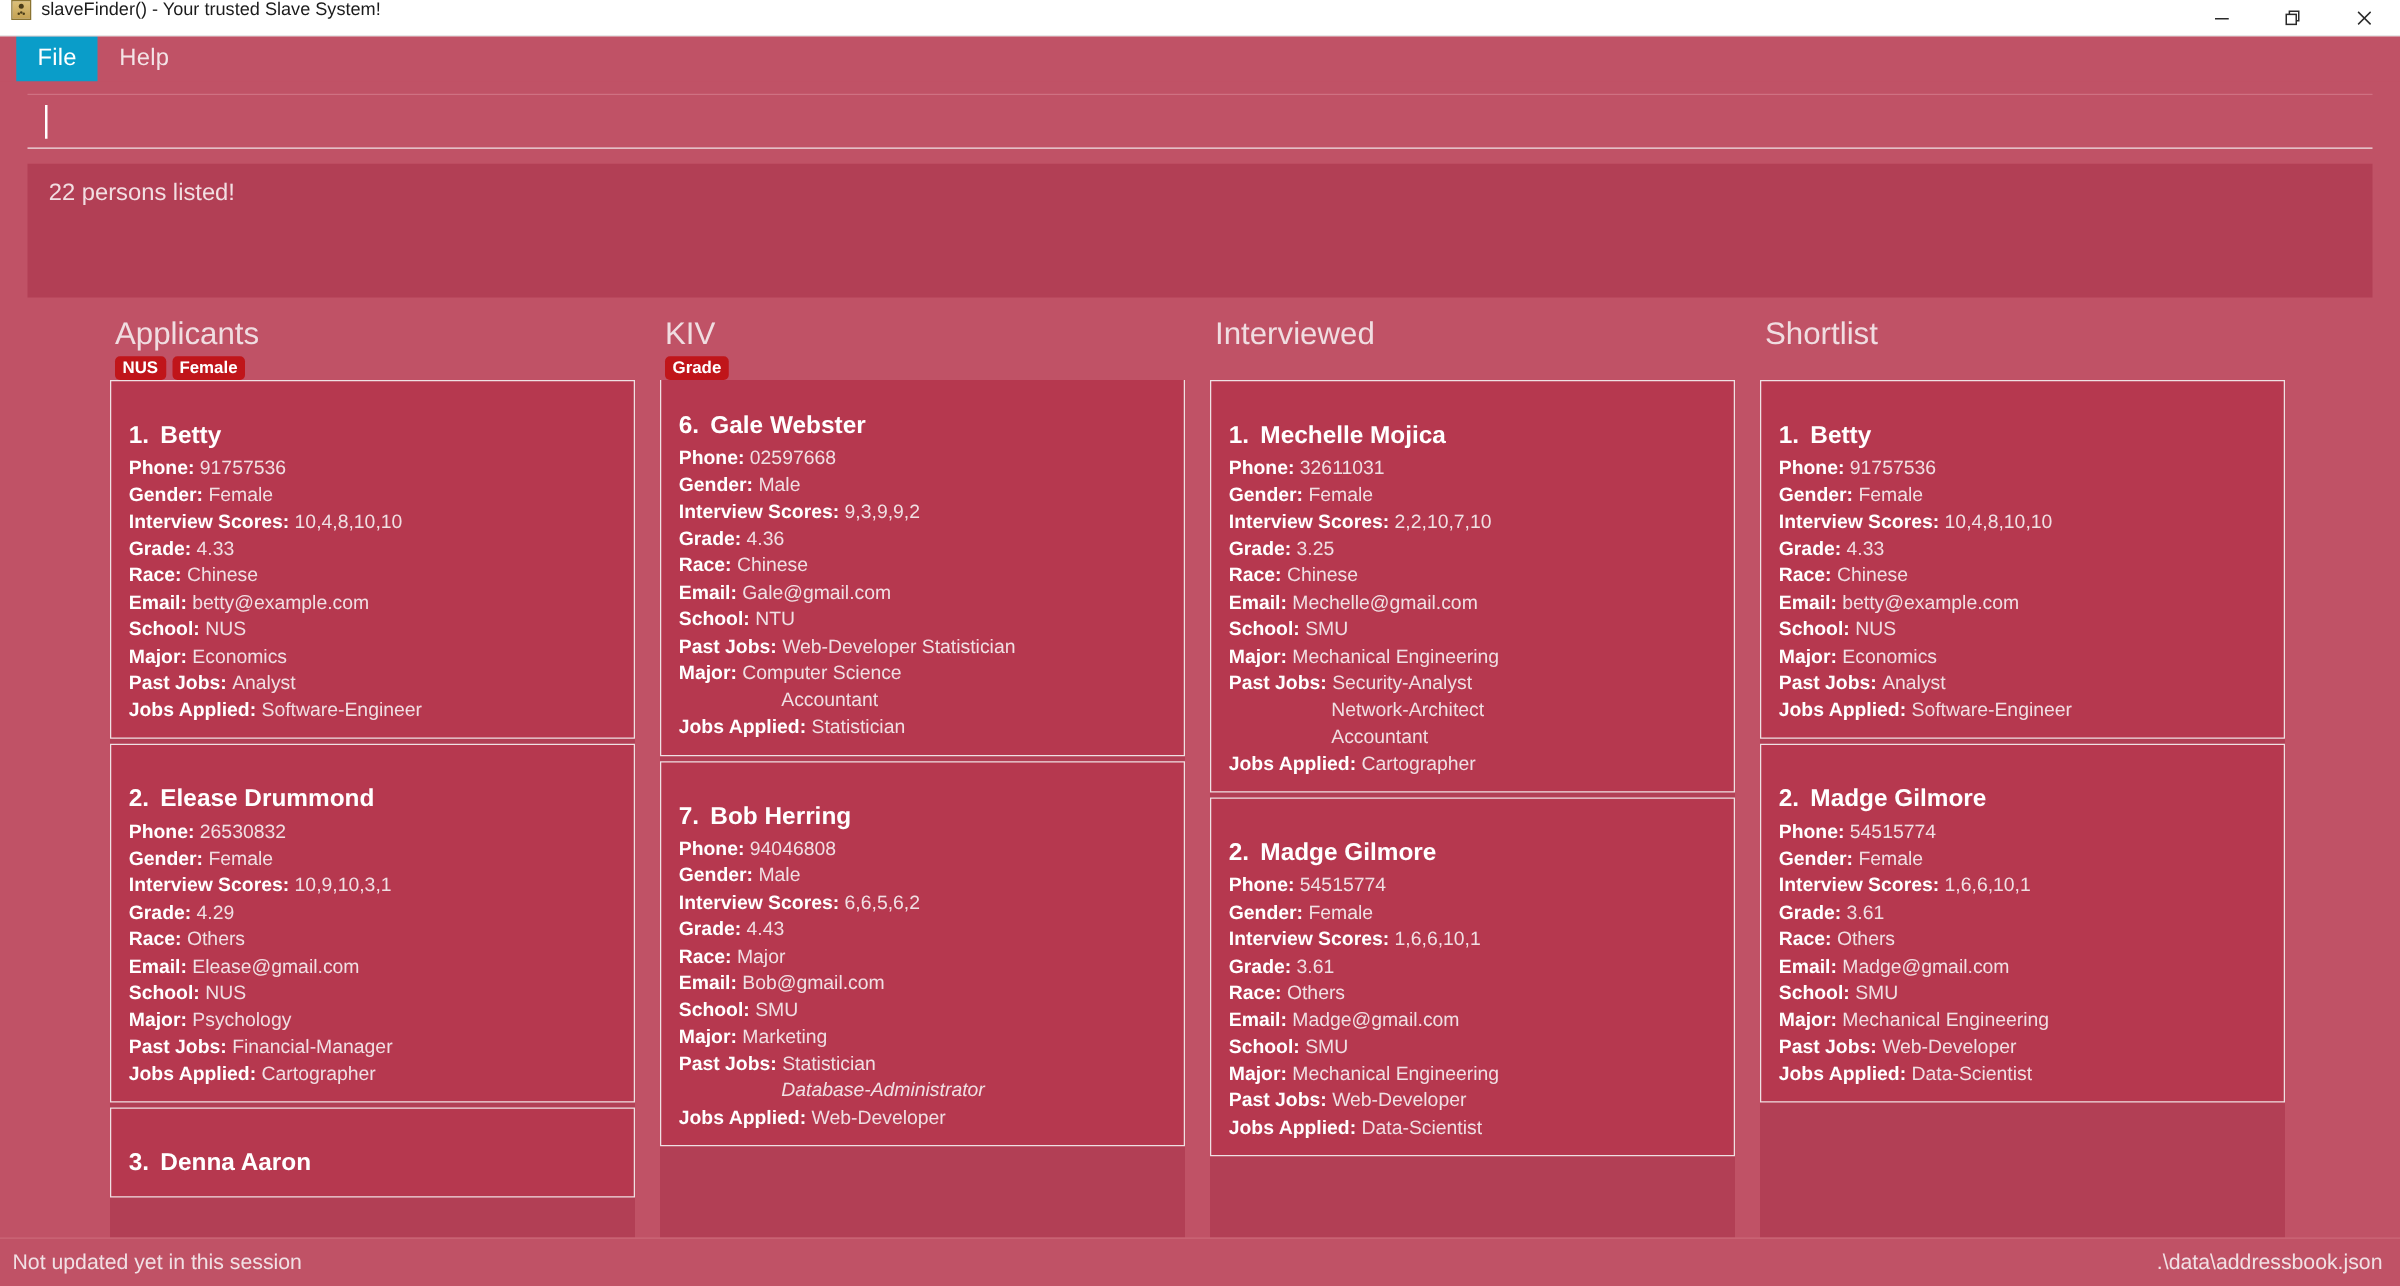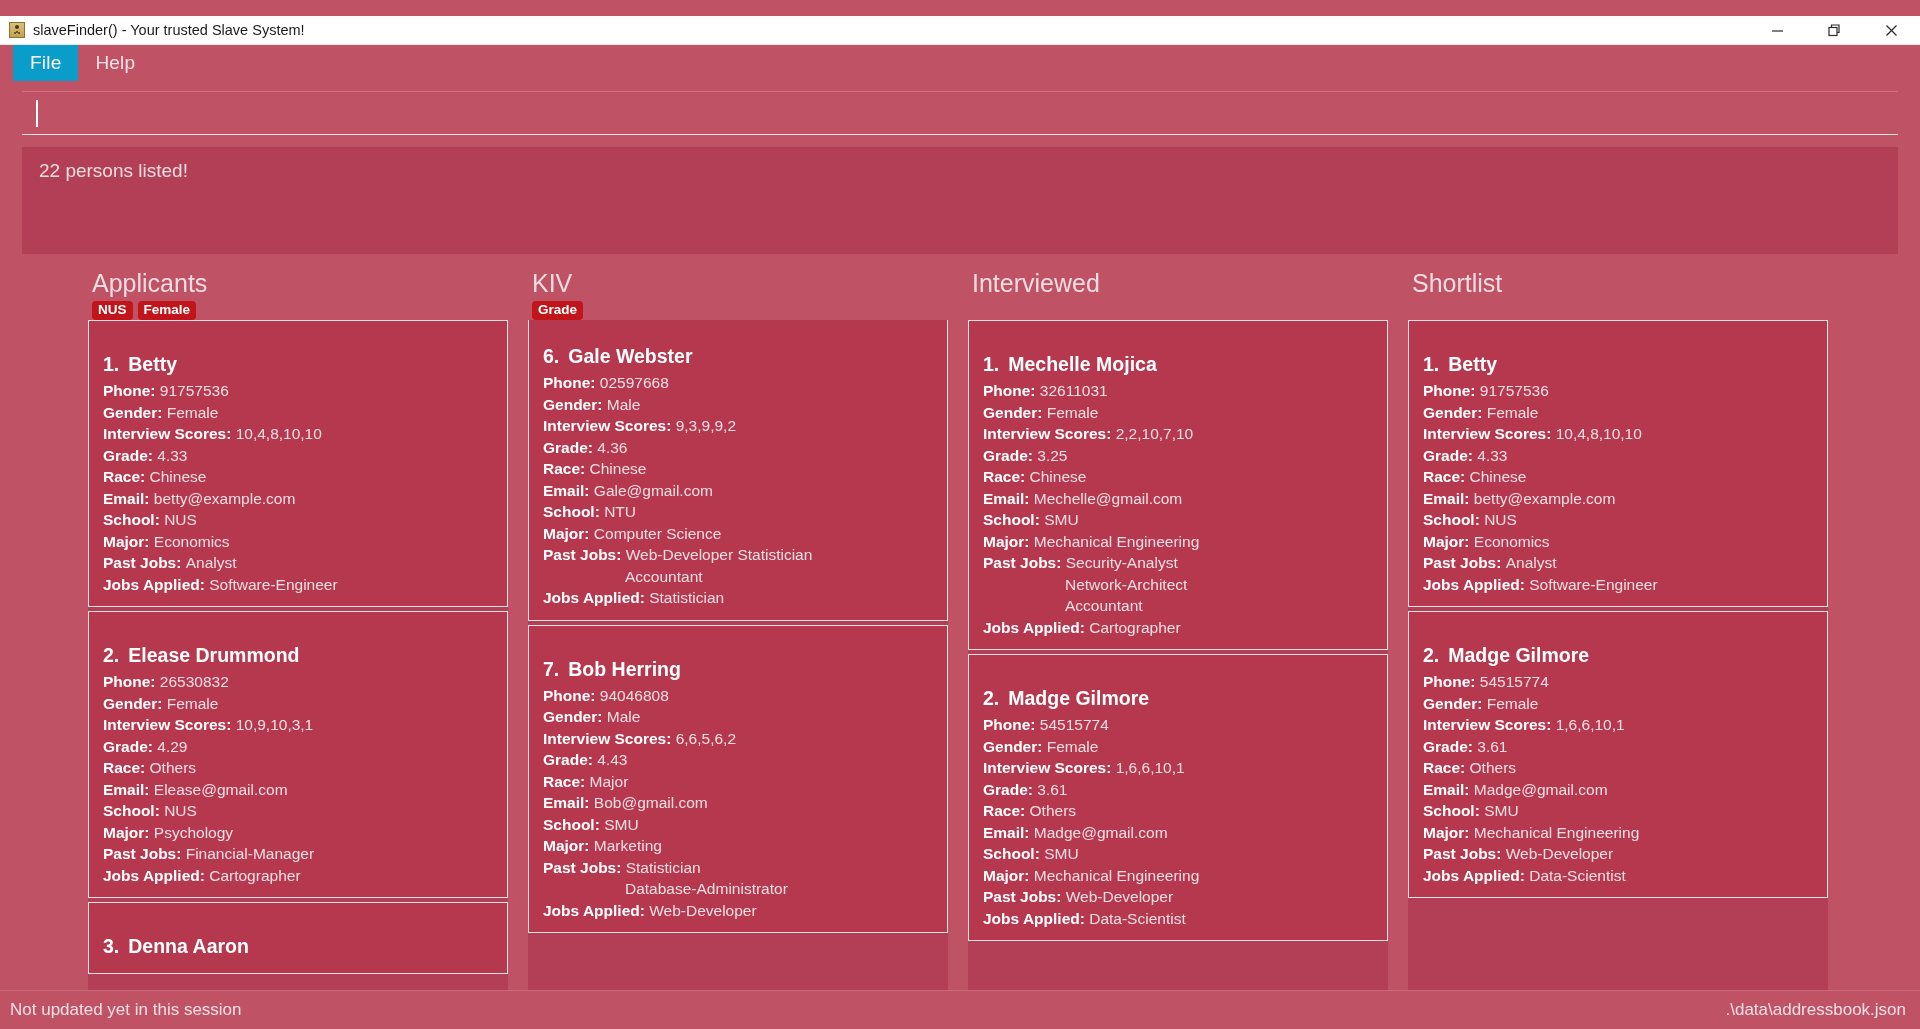--- a/index.html
+++ b/index.html
@@ -10,24 +10,23 @@
     background: #c05266;
     font-family: "Liberation Sans", sans-serif;
   }
   * { box-sizing: border-box; }
 
   
   .titlebar {
     height: 29px;
     background: #ffffff;
     display: flex;
-    align-items: center;
+    align-items: flex-start;
     border-bottom: 1px solid #e7e7e7;
     position: relative;
-    margin-top: 16px;
   }
   .titlebar-icon {
     width: 16px; height: 16px;
     margin-left: 9px; margin-right: 8px;
     background: linear-gradient(#dcc07a, #c4a253);
     border: 1px solid #8a7331;
     position: relative;
     flex: 0 0 auto;
   }
   .titlebar-icon::after {
@@ -309,37 +308,37 @@
         <div class="cards" style="top: -8px;">
           <div class="card">
             <div class="card-name"><span class="idx">6.</span>Gale Webster</div>
             <div class="field"><span class="k">Phone: </span><span class="v">02597668</span></div>
             <div class="field"><span class="k">Gender: </span><span class="v">Male</span></div>
             <div class="field"><span class="k">Interview Scores:  </span><span class="v">9,3,9,9,2</span></div>
             <div class="field"><span class="k">Grade: </span><span class="v">4.36</span></div>
             <div class="field"><span class="k">Race: </span><span class="v">Chinese</span></div>
             <div class="field"><span class="k">Email: </span><span class="v">Gale@gmail.com</span></div>
             <div class="field"><span class="k">School: </span><span class="v">NTU</span></div>
+            <div class="field"><span class="k">Past Jobs:  </span><span class="v">Web-Developer  Statistician</span></div>
             <div class="field"><span class="k">Major: </span><span class="v">Computer Science</span></div>
-            <div class="field"><span class="k">Past Jobs:  </span><span class="v">Web-Developer  Statistician</span></div>
             <div class="field"><span class="v" style="padding-left: 82px;">Accountant</span></div>
             <div class="field"><span class="k">Jobs Applied:  </span><span class="v">Statistician</span></div>
           </div>
           <div class="card">
             <div class="card-name"><span class="idx">7.</span>Bob Herring</div>
             <div class="field"><span class="k">Phone: </span><span class="v">94046808</span></div>
             <div class="field"><span class="k">Gender: </span><span class="v">Male</span></div>
             <div class="field"><span class="k">Interview Scores:  </span><span class="v">6,6,5,6,2</span></div>
             <div class="field"><span class="k">Grade: </span><span class="v">4.43</span></div>
             <div class="field"><span class="k">Race: </span><span class="v">Major</span></div>
             <div class="field"><span class="k">Email: </span><span class="v">Bob@gmail.com</span></div>
             <div class="field"><span class="k">School: </span><span class="v">SMU</span></div>
             <div class="field"><span class="k">Major: </span><span class="v">Marketing</span></div>
             <div class="field"><span class="k">Past Jobs:  </span><span class="v">Statistician</span></div>
-            <div class="field"><span class="v" style="padding-left: 82px;">Database-Administrator</span></div>
+            <div class="field"><span class="v" style="padding-left: 82px; font-style: italic;">Database-Administrator</span></div>
             <div class="field"><span class="k">Jobs Applied:  </span><span class="v">Web-Developer</span></div>
           </div>
         </div>
       </div>
     </div>
     <div class="column">
       <div class="col-head">
         <div class="col-title">Interviewed</div>
         <div class="col-tags"></div>
       </div>

